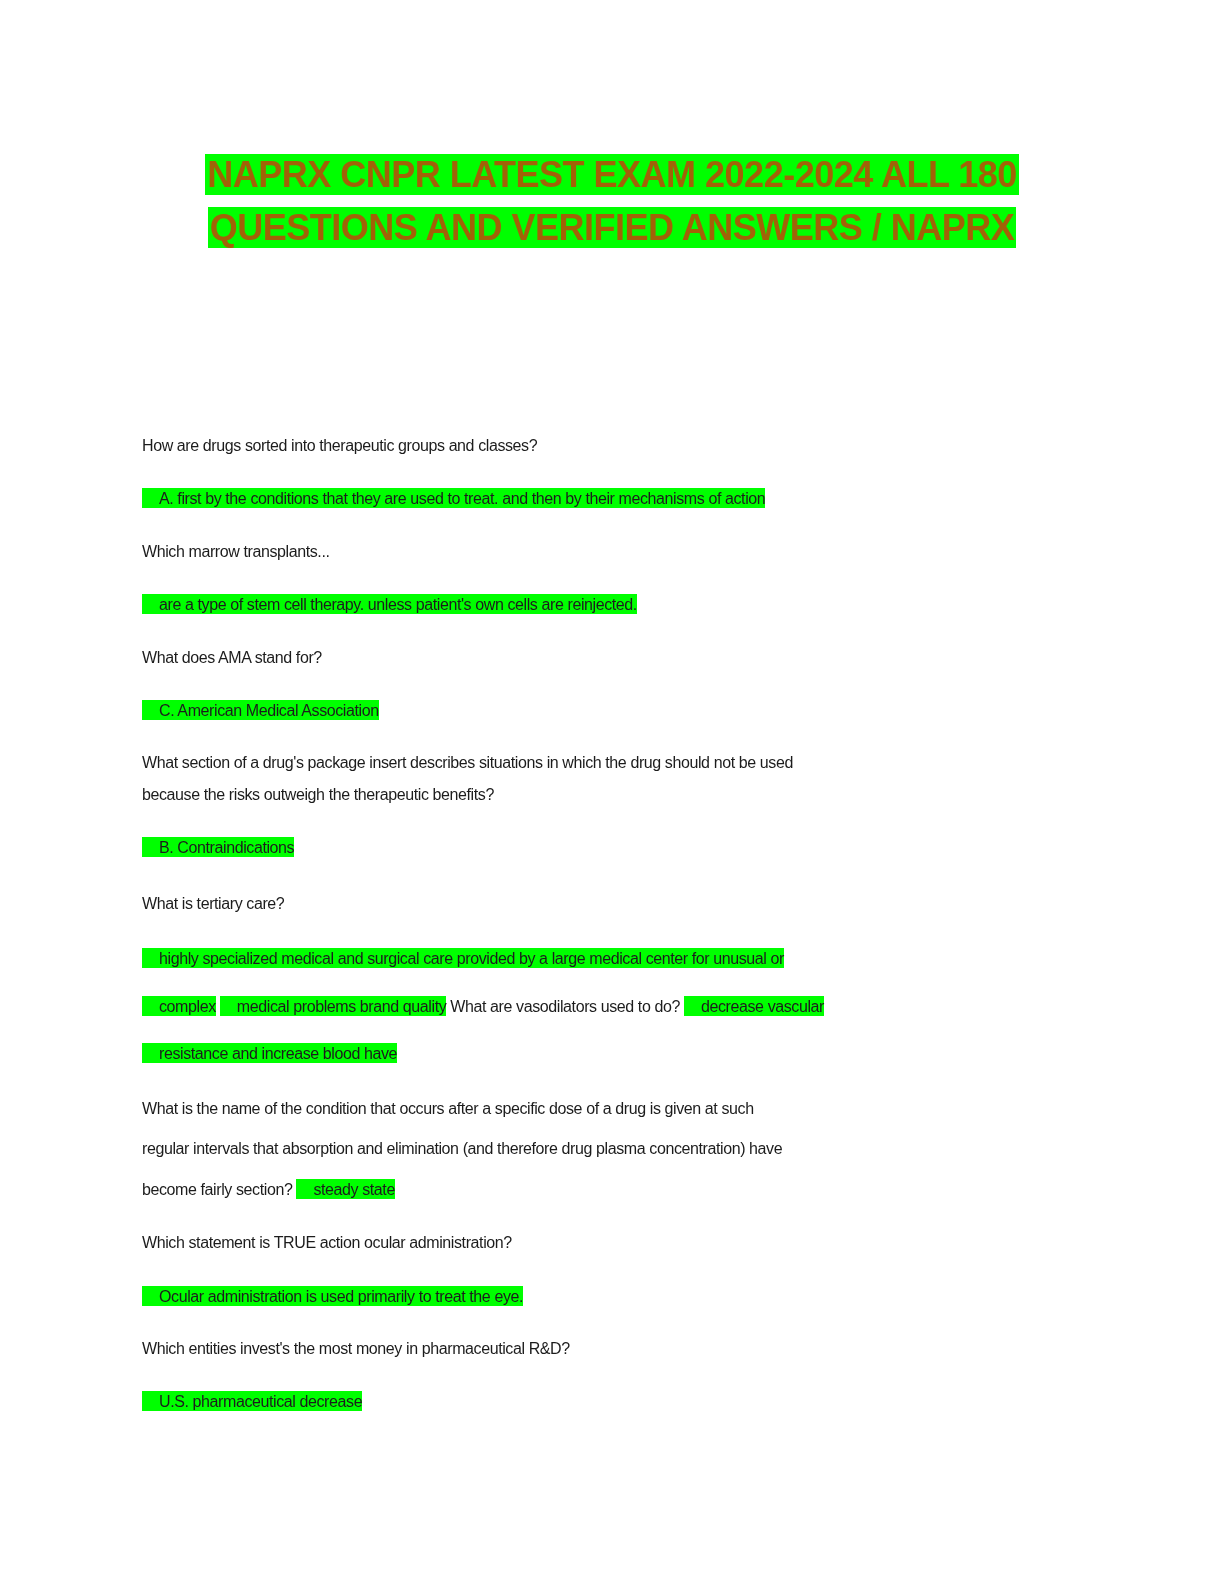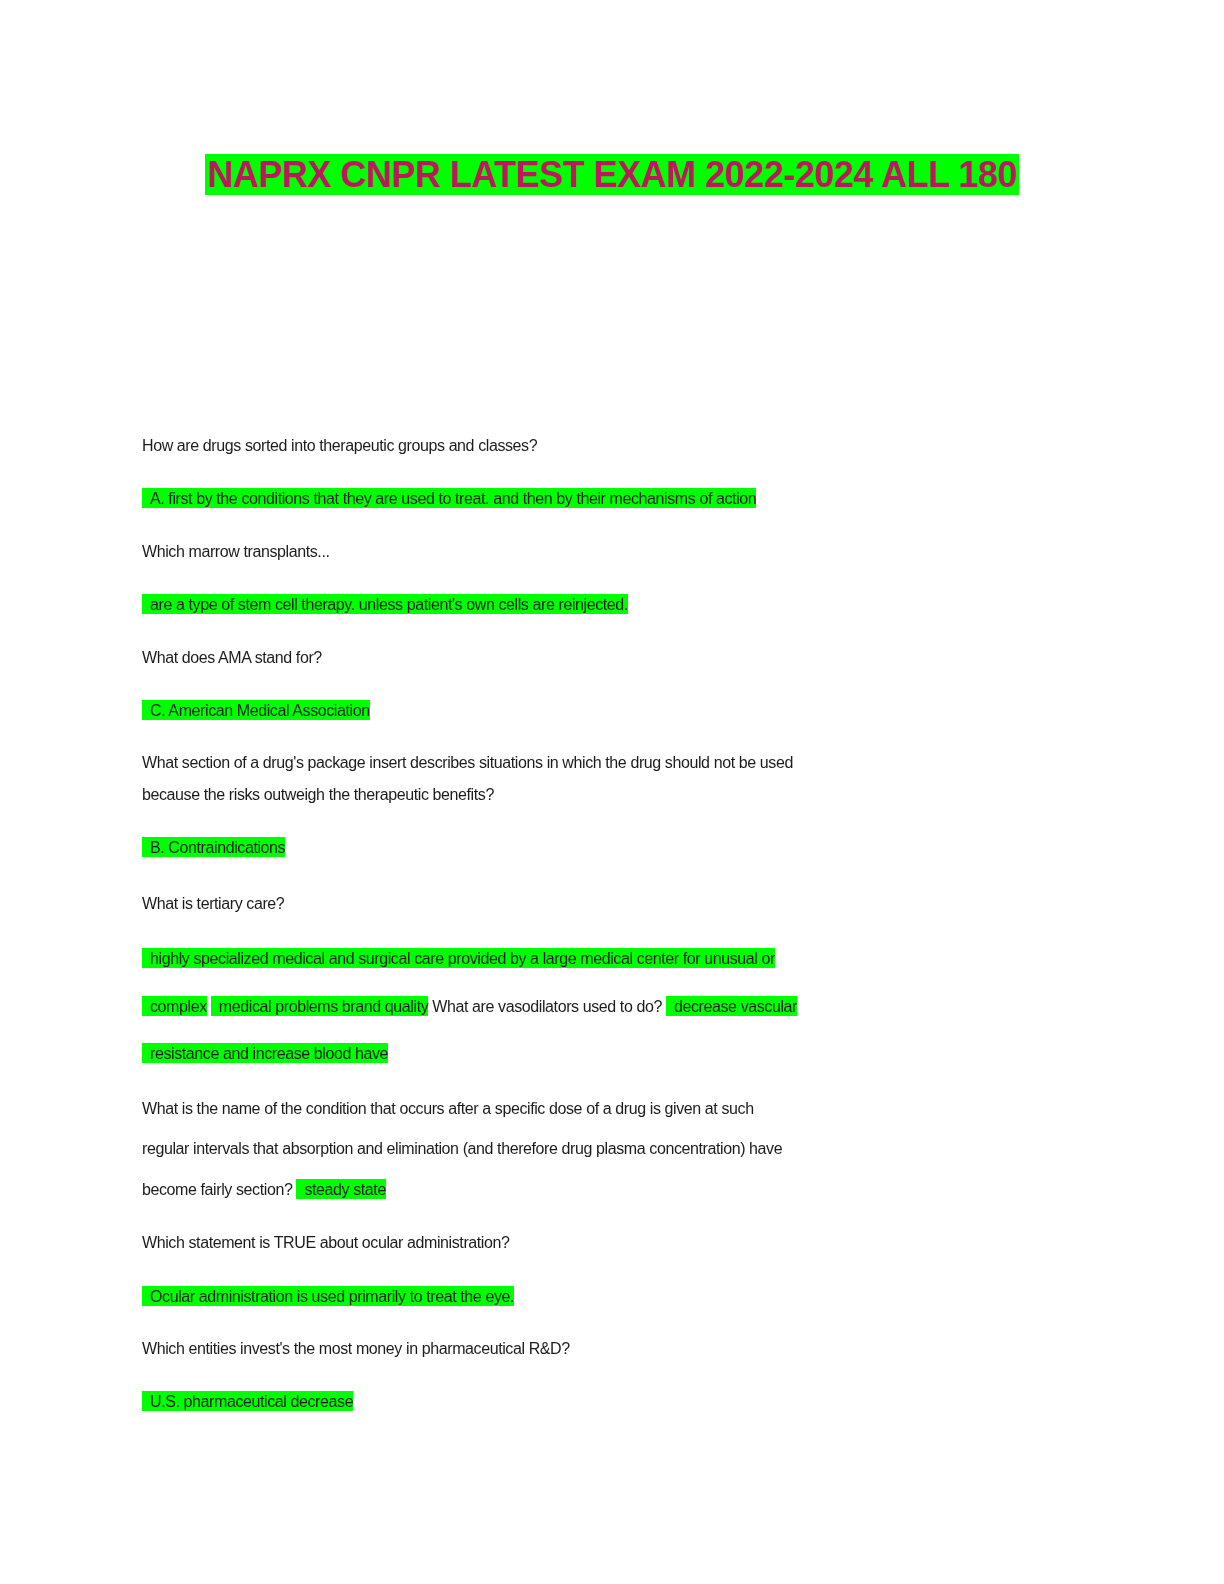--- a/index.html
+++ b/index.html
@@ -1,31 +1,32 @@
 <!DOCTYPE html>
 <html><head>
 <meta charset="utf-8">
 <style>
   html, body { margin: 0; padding: 0; background: #ffffff; }
   body { width: 1224px; height: 1584px; position: relative; overflow: hidden;
          font-family: "Liberation Sans", "DejaVu Sans", sans-serif; color: #1a1a1a; }
   .hl { background: #00ff00; }
   .title { position: absolute; left: 100px; top: 148px; width: 1024px; text-align: center;
            font-family: "Liberation Sans", sans-serif; font-weight: bold; font-size: 36px;
-           line-height: 53px; color: #be185d; letter-spacing: -0.5px; }
+           line-height: 53px; color: #a16207; letter-spacing: -0.5px; }
   .title span { background: #00ff00; padding: 0 2px; }
   .line { position: absolute; left: 142px; font-size: 16px; line-height: 26px; white-space: nowrap;
           letter-spacing: -0.4px; color: #1c1c1c; }
-  .line .hl { padding: 2px 0 1px 8px; }
+  .line .hl { padding: 2px 0 1px 17px; }
 </style>
 </head>
 <body>
 
 <div class="title">
   <div><span>NAPRX CNPR LATEST EXAM 2022-2024 ALL 180</span></div>
+  <div><span>QUESTIONS AND VERIFIED ANSWERS / NAPRX</span></div>
 </div>
 
 <div class="line" style="top:433px">How are drugs sorted into therapeutic groups and classes?</div>
 <div class="line" style="top:486px"><span class="hl">A. first by the conditions that they are used to treat. and then by their mechanisms of action</span></div>
 
 <div class="line" style="top:539px">Which marrow transplants...</div>
 <div class="line" style="top:592px"><span class="hl">are a type of stem cell therapy. unless patient's own cells are reinjected.</span></div>
 
 <div class="line" style="top:645px">What does AMA stand for?</div>
 <div class="line" style="top:698px"><span class="hl">C. American Medical Association</span></div>
@@ -44,17 +45,17 @@
 </div>
 <div class="line" style="top:1041px"><span class="hl">resistance and increase blood have</span></div>
 
 <div class="line" style="top:1096px">What is the name of the condition that occurs after a specific dose of a drug is given at such</div>
 <div class="line" style="top:1136px">regular intervals that absorption and elimination (and therefore drug plasma concentration) have</div>
 <div class="line" style="top:1177px">
   <span>become fairly section?</span>
   <span class="hl">steady state</span>
 </div>
 
-<div class="line" style="top:1230px">Which statement is TRUE about ocular administration?</div>
+<div class="line" style="top:1230px">Which statement is TRUE action ocular administration?</div>
 <div class="line" style="top:1284px"><span class="hl">Ocular administration is used primarily to treat the eye.</span></div>
 
 <div class="line" style="top:1336px">Which entities invest's the most money in pharmaceutical R&amp;D?</div>
 <div class="line" style="top:1389px"><span class="hl">U.S. pharmaceutical decrease</span></div>
 
 </body></html>

